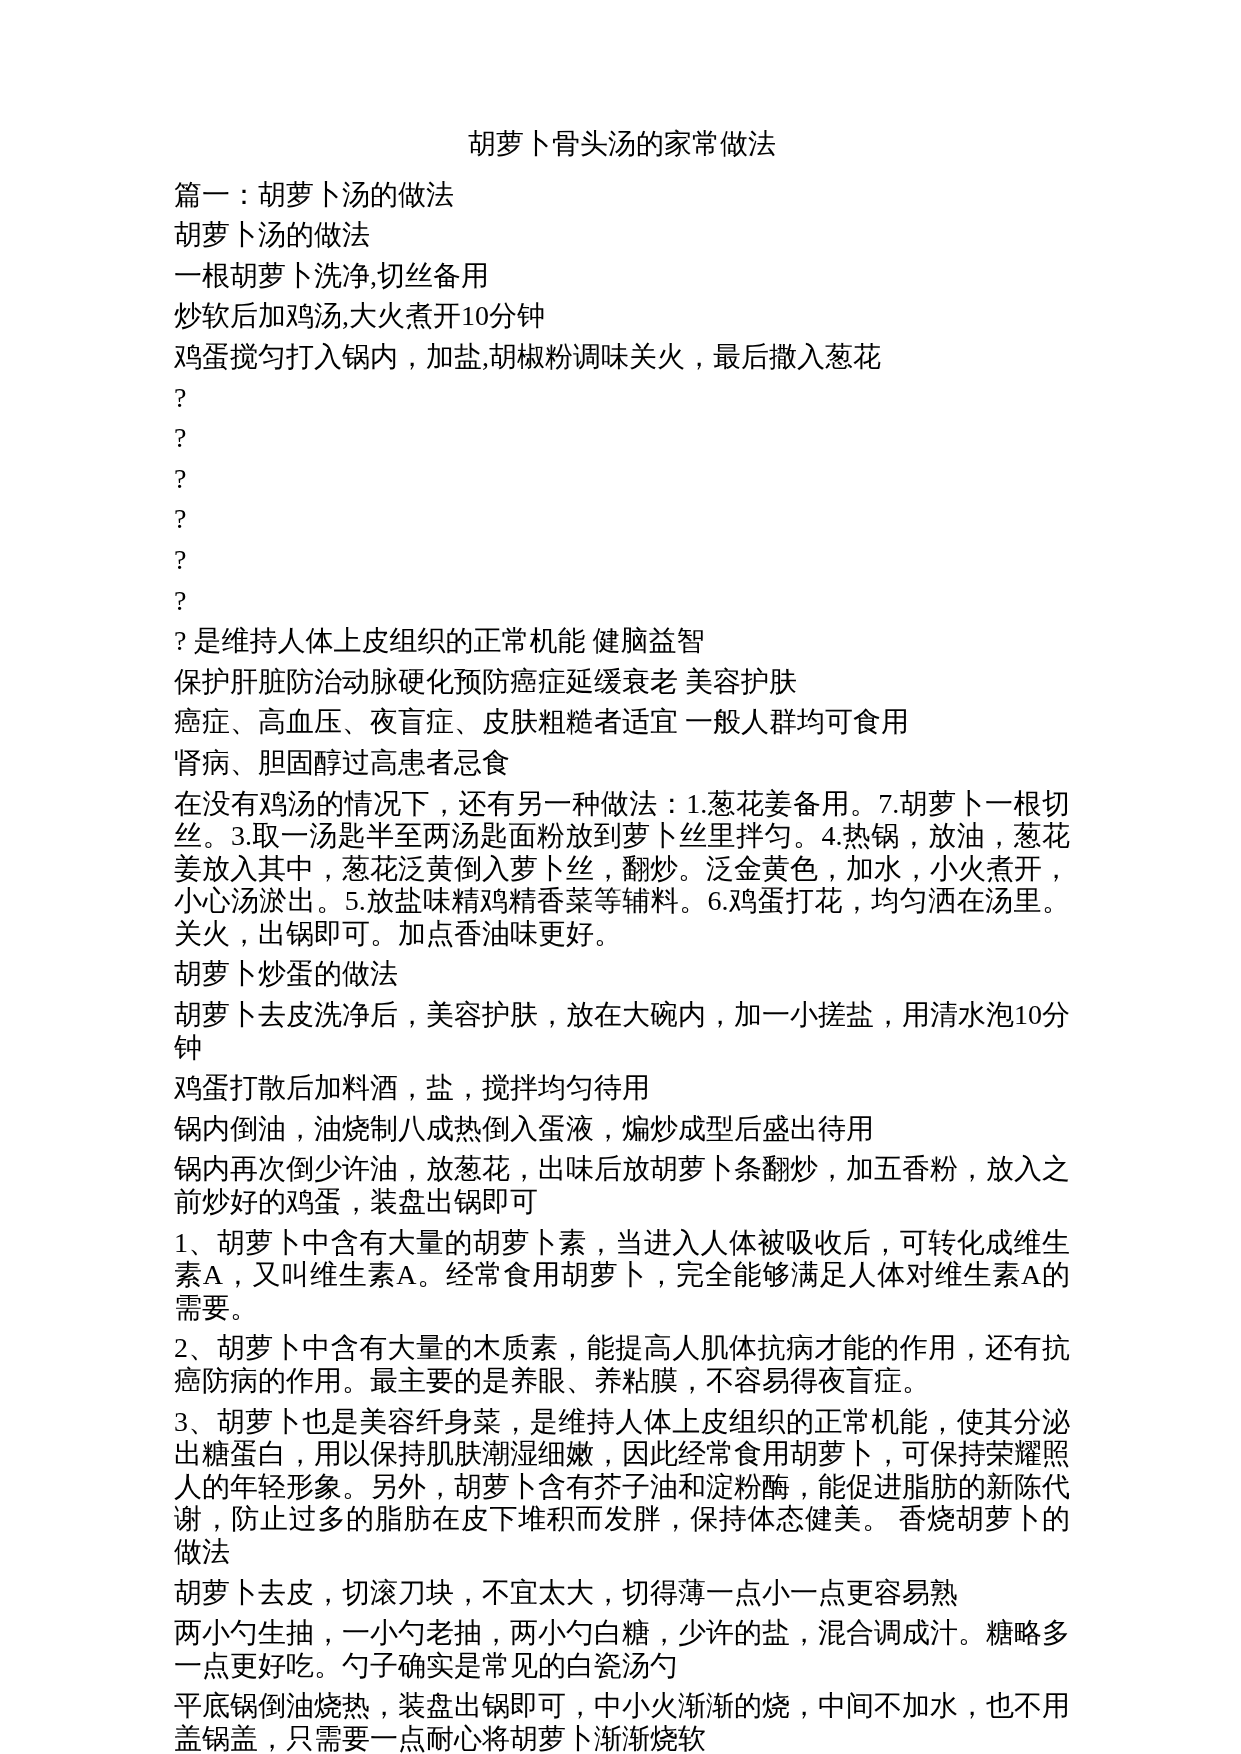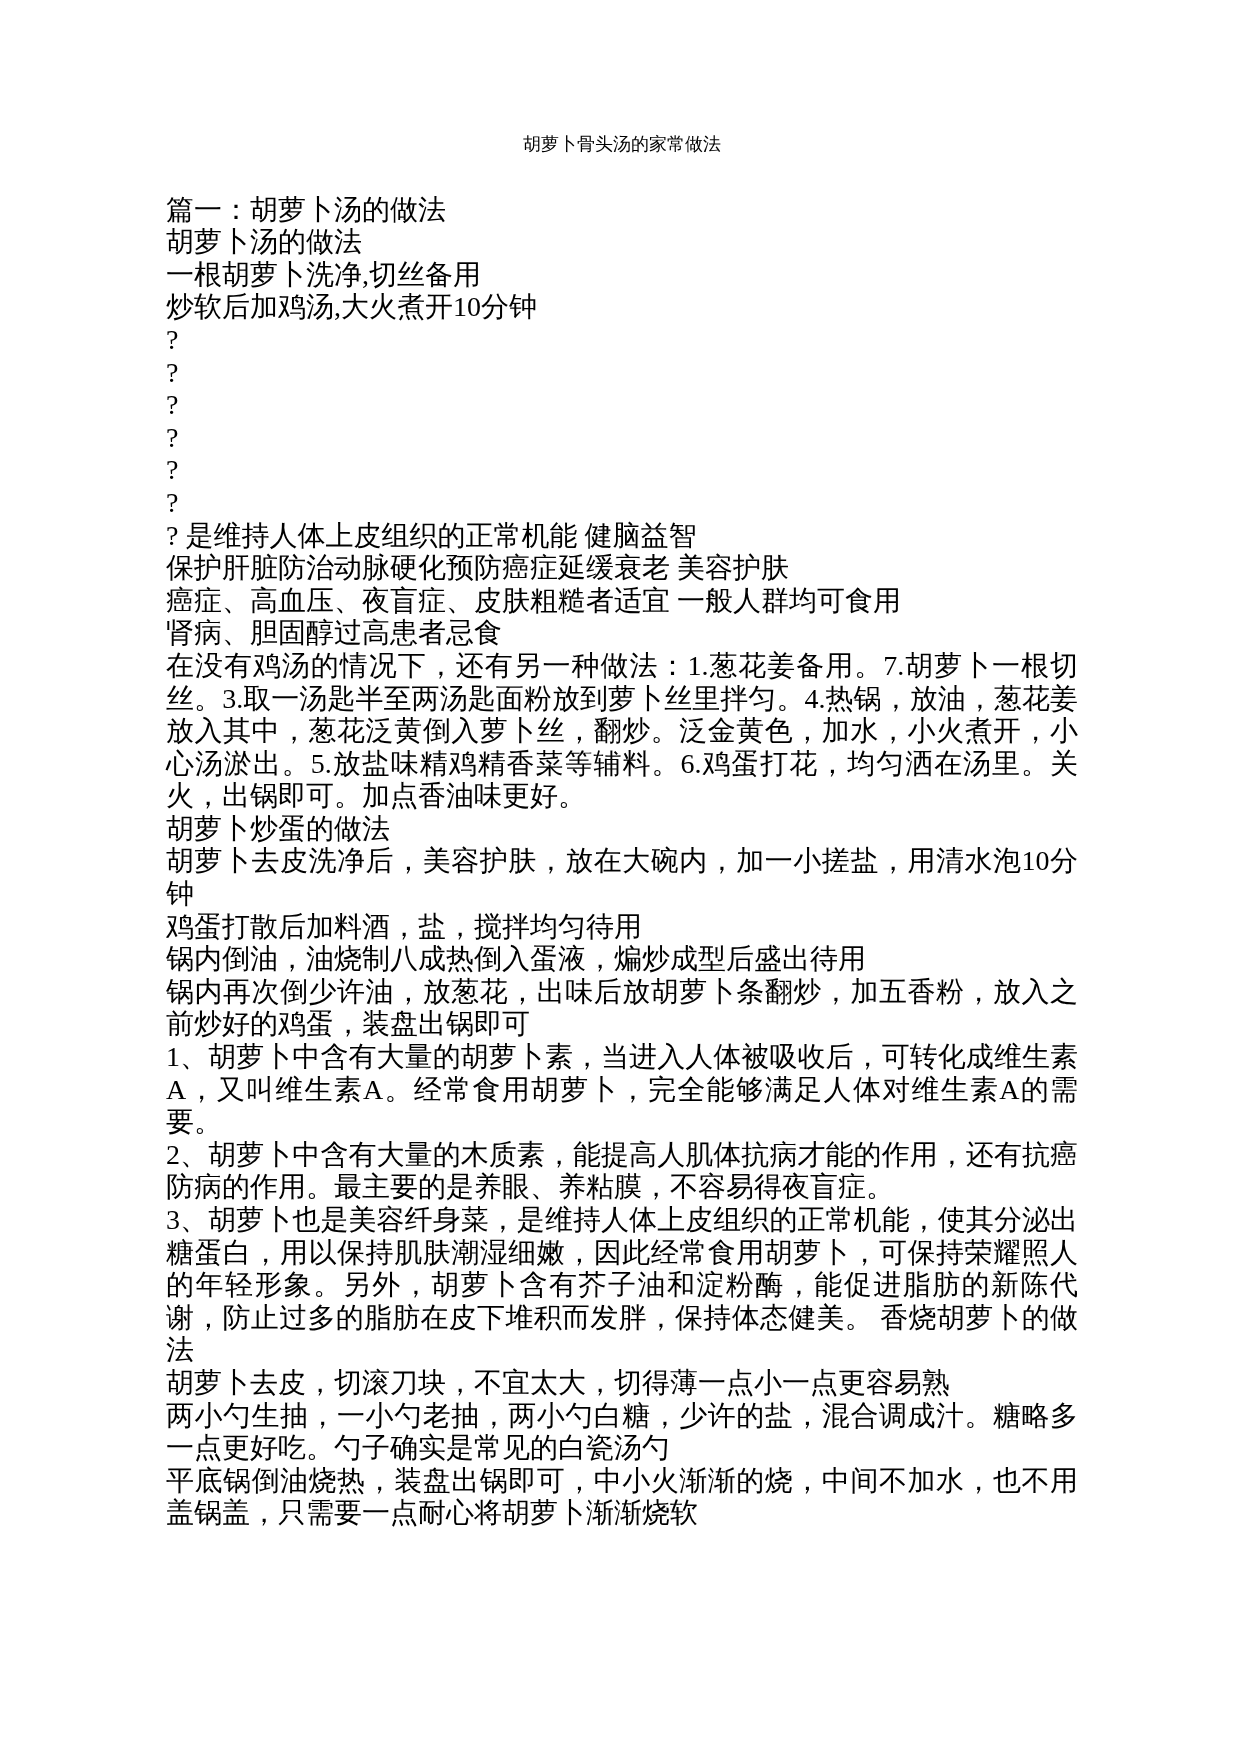--- a/index.html
+++ b/index.html
@@ -19,42 +19,43 @@
     width: 912px;
     margin-left: 166px;
     padding-top: 128px;
     font-family: "Liberation Serif", "DejaVu Serif", serif;
     font-size: 28px;
     line-height: 32.6px;
     color: #000000;
   }
   .doc-title {
     text-align: center;
-    margin: 0 0 33px 0;
+    margin: 0 0 18px 0;
     font-weight: normal;
-    font-size: 18px;
+    font-size: 28px;
   }
   .para {
-    margin: 0;
+    margin: 8px;
     text-align: justify;
     word-break: break-all;
     line-break: loose;
   }
 </style>
 </head>
 <body>
 
 <div class="page">
   <div class="content">
     <h1 class="doc-title">胡萝卜骨头汤的家常做法</h1>
     <div id="doc-body">
         <p class="para">篇一：胡萝卜汤的做法</p>
         <p class="para">胡萝卜汤的做法</p>
         <p class="para">一根胡萝卜洗净,切丝备用</p>
         <p class="para">炒软后加鸡汤,大火煮开10分钟</p>
+        <p class="para">鸡蛋搅匀打入锅内，加盐,胡椒粉调味关火，最后撒入葱花</p>
         <p class="para">?</p>
         <p class="para">?</p>
         <p class="para">?</p>
         <p class="para">?</p>
         <p class="para">?</p>
         <p class="para">?</p>
         <p class="para">? 是维持人体上皮组织的正常机能 健脑益智</p>
         <p class="para">保护肝脏防治动脉硬化预防癌症延缓衰老 美容护肤</p>
         <p class="para">癌症、高血压、夜盲症、皮肤粗糙者适宜 一般人群均可食用</p>
         <p class="para">肾病、胆固醇过高患者忌食</p>

